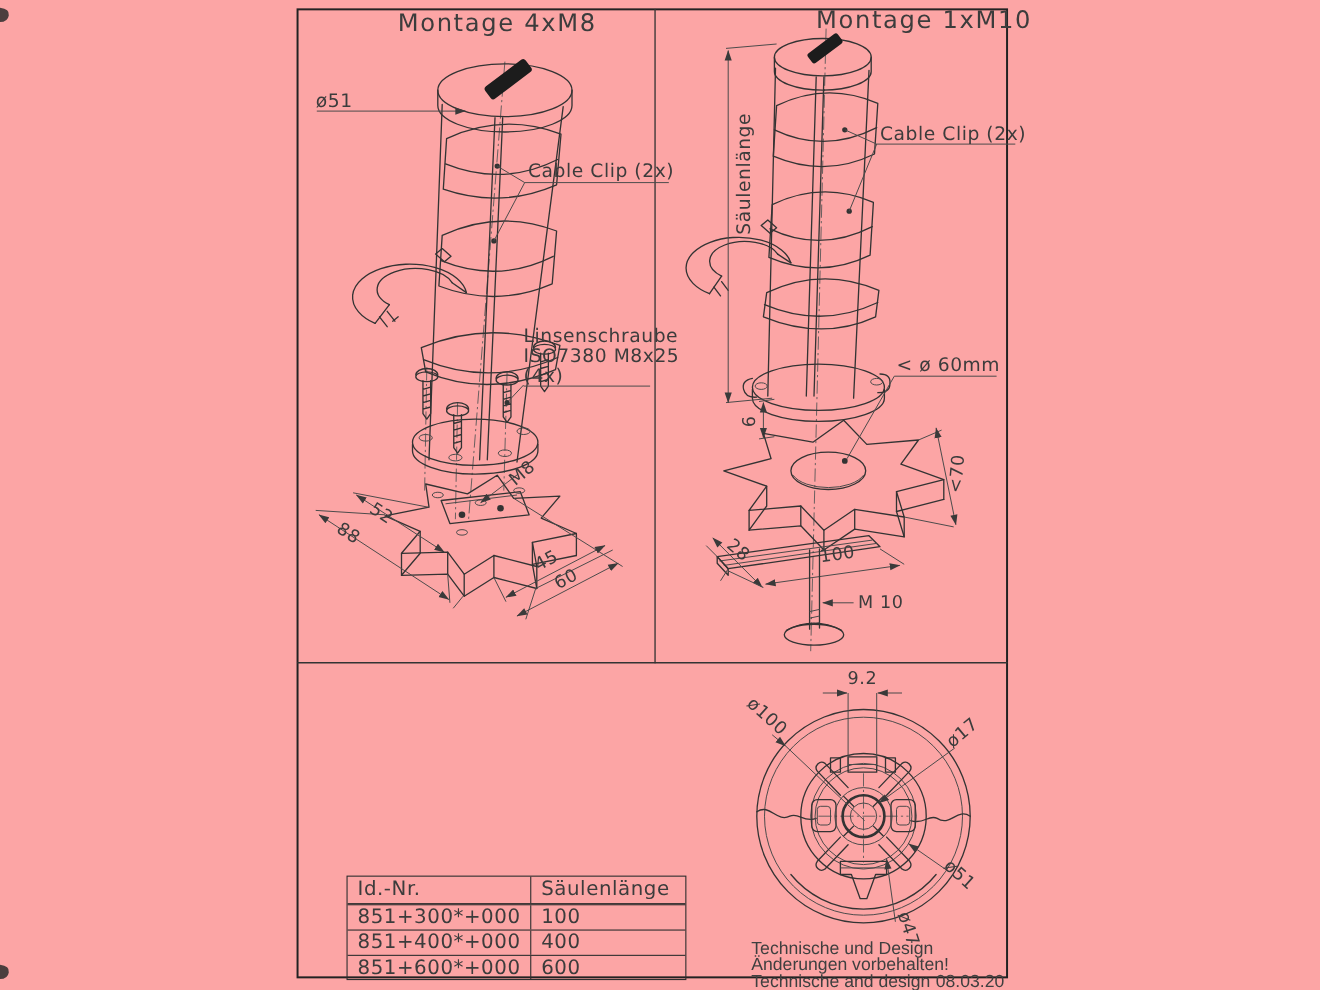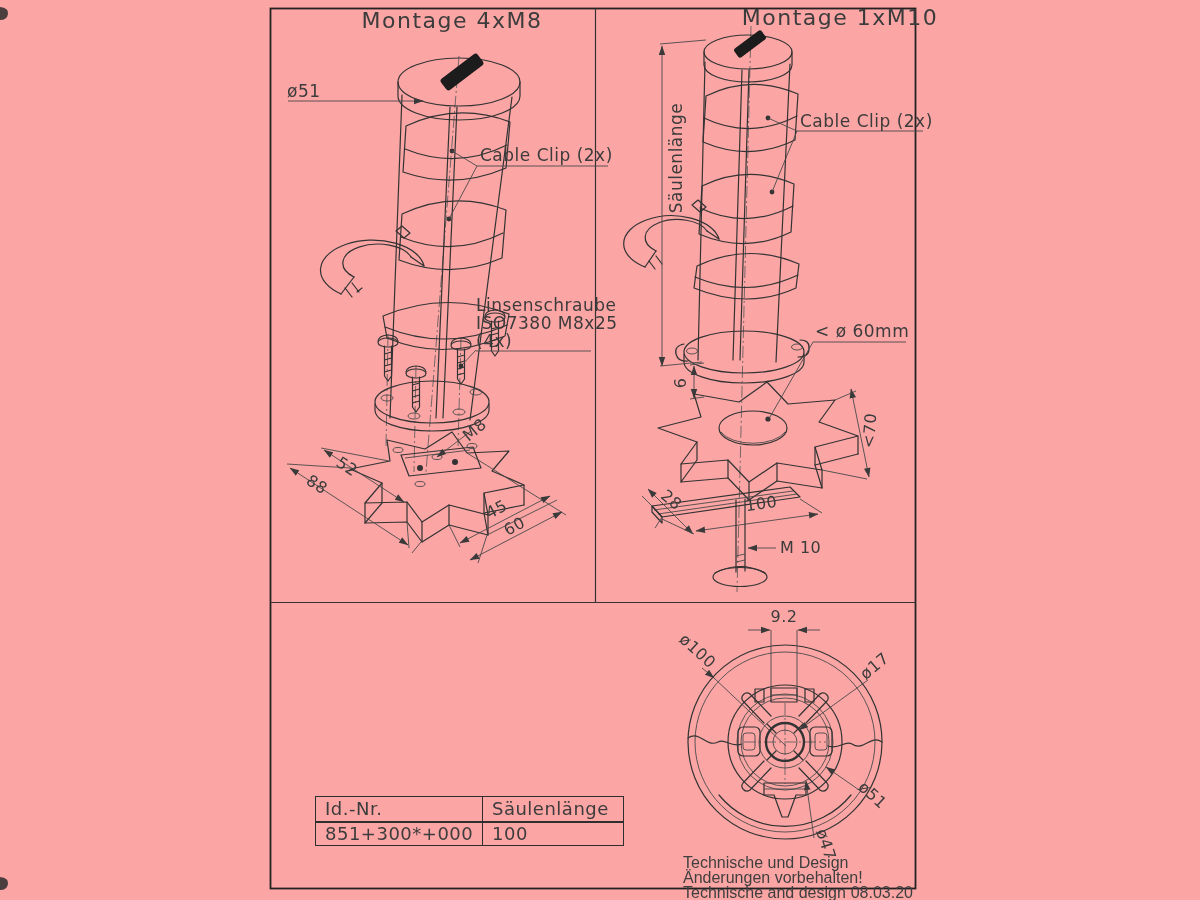--- a/index.html
+++ b/index.html
@@ -356,20 +356,28 @@
 
 <div class="drawtable">
   <div class="trow head">
     <div class="cell">Id.-Nr.</div>
     <div class="cell">Säulenlänge</div>
   </div>
   <div class="trow">
     <div class="cell">851+300*+000</div>
     <div class="cell">100</div>
   </div>
+  <div class="trow">
+    <div class="cell">851+400*+000</div>
+    <div class="cell">400</div>
+  </div>
+  <div class="trow">
+    <div class="cell">851+600*+000</div>
+    <div class="cell">600</div>
+  </div>
 </div>
 
 <div class="footer">
   <div>Technische und Design Änderungen vorbehalten!</div>
   <div class="row2">
     <span>Technische and design modifications reserved!</span>
     <span>08.03.20</span>
   </div>
 </div>
 

